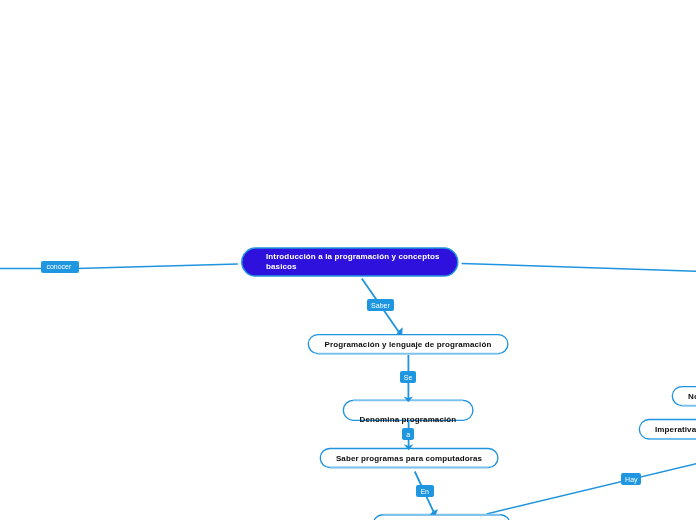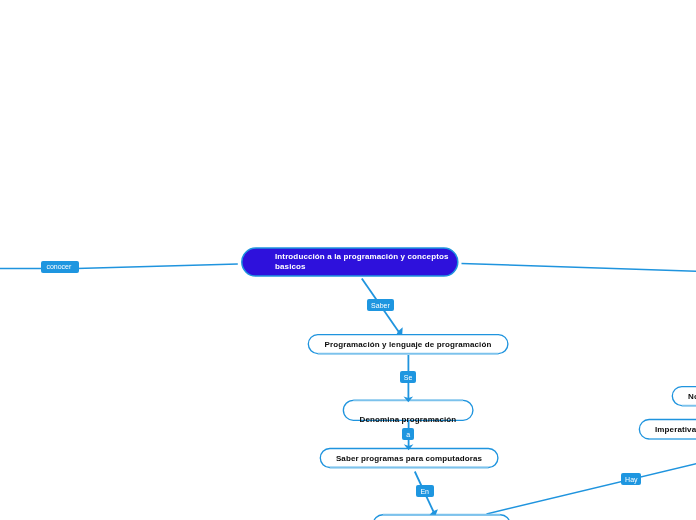--- a/index.html
+++ b/index.html
@@ -74,21 +74,21 @@
     <path d="M 408.4 355 L 408.4 398" fill="none" stroke="#1f94de" stroke-width="1.8"></path>
     <polygon points="408.3,402.3 403.5,396.4 408.3,398.0 413.1,396.4" fill="#1f94de"></polygon>
 
     <path d="M 408.6 420 L 408.6 446" fill="none" stroke="#1f94de" stroke-width="1.8"></path>
     <polygon points="408.6,450.2 403.8,444.3 408.6,445.9 413.4,444.3" fill="#1f94de"></polygon>
 
     <path d="M 414.8 471.5 L 433.4 511.5" fill="none" stroke="#1f94de" stroke-width="1.8"></path>
     <polygon points="429.6,514.8 433.0,511.2 437.9,509.3 435.8,514.8" fill="#1f94de"></polygon>
   </svg>
 
-  <div class="roottext" style="left:275px;top:252.4px;width:190px;">
+  <div class="roottext" style="left:266px;top:252.4px;width:190px;">
     <span>Introducción a la programación y conceptos basicos</span>
   </div>
 
   <div class="nodetext" style="left:308px;top:334.6px;width:200px;height:19px;">
     <span>Programación y lenguaje de programación</span>
   </div>
 
   <div class="nodetext" style="left:343px;top:400.5px;width:130px;height:37px;">
     <span>Denomina programación</span>
   </div>

